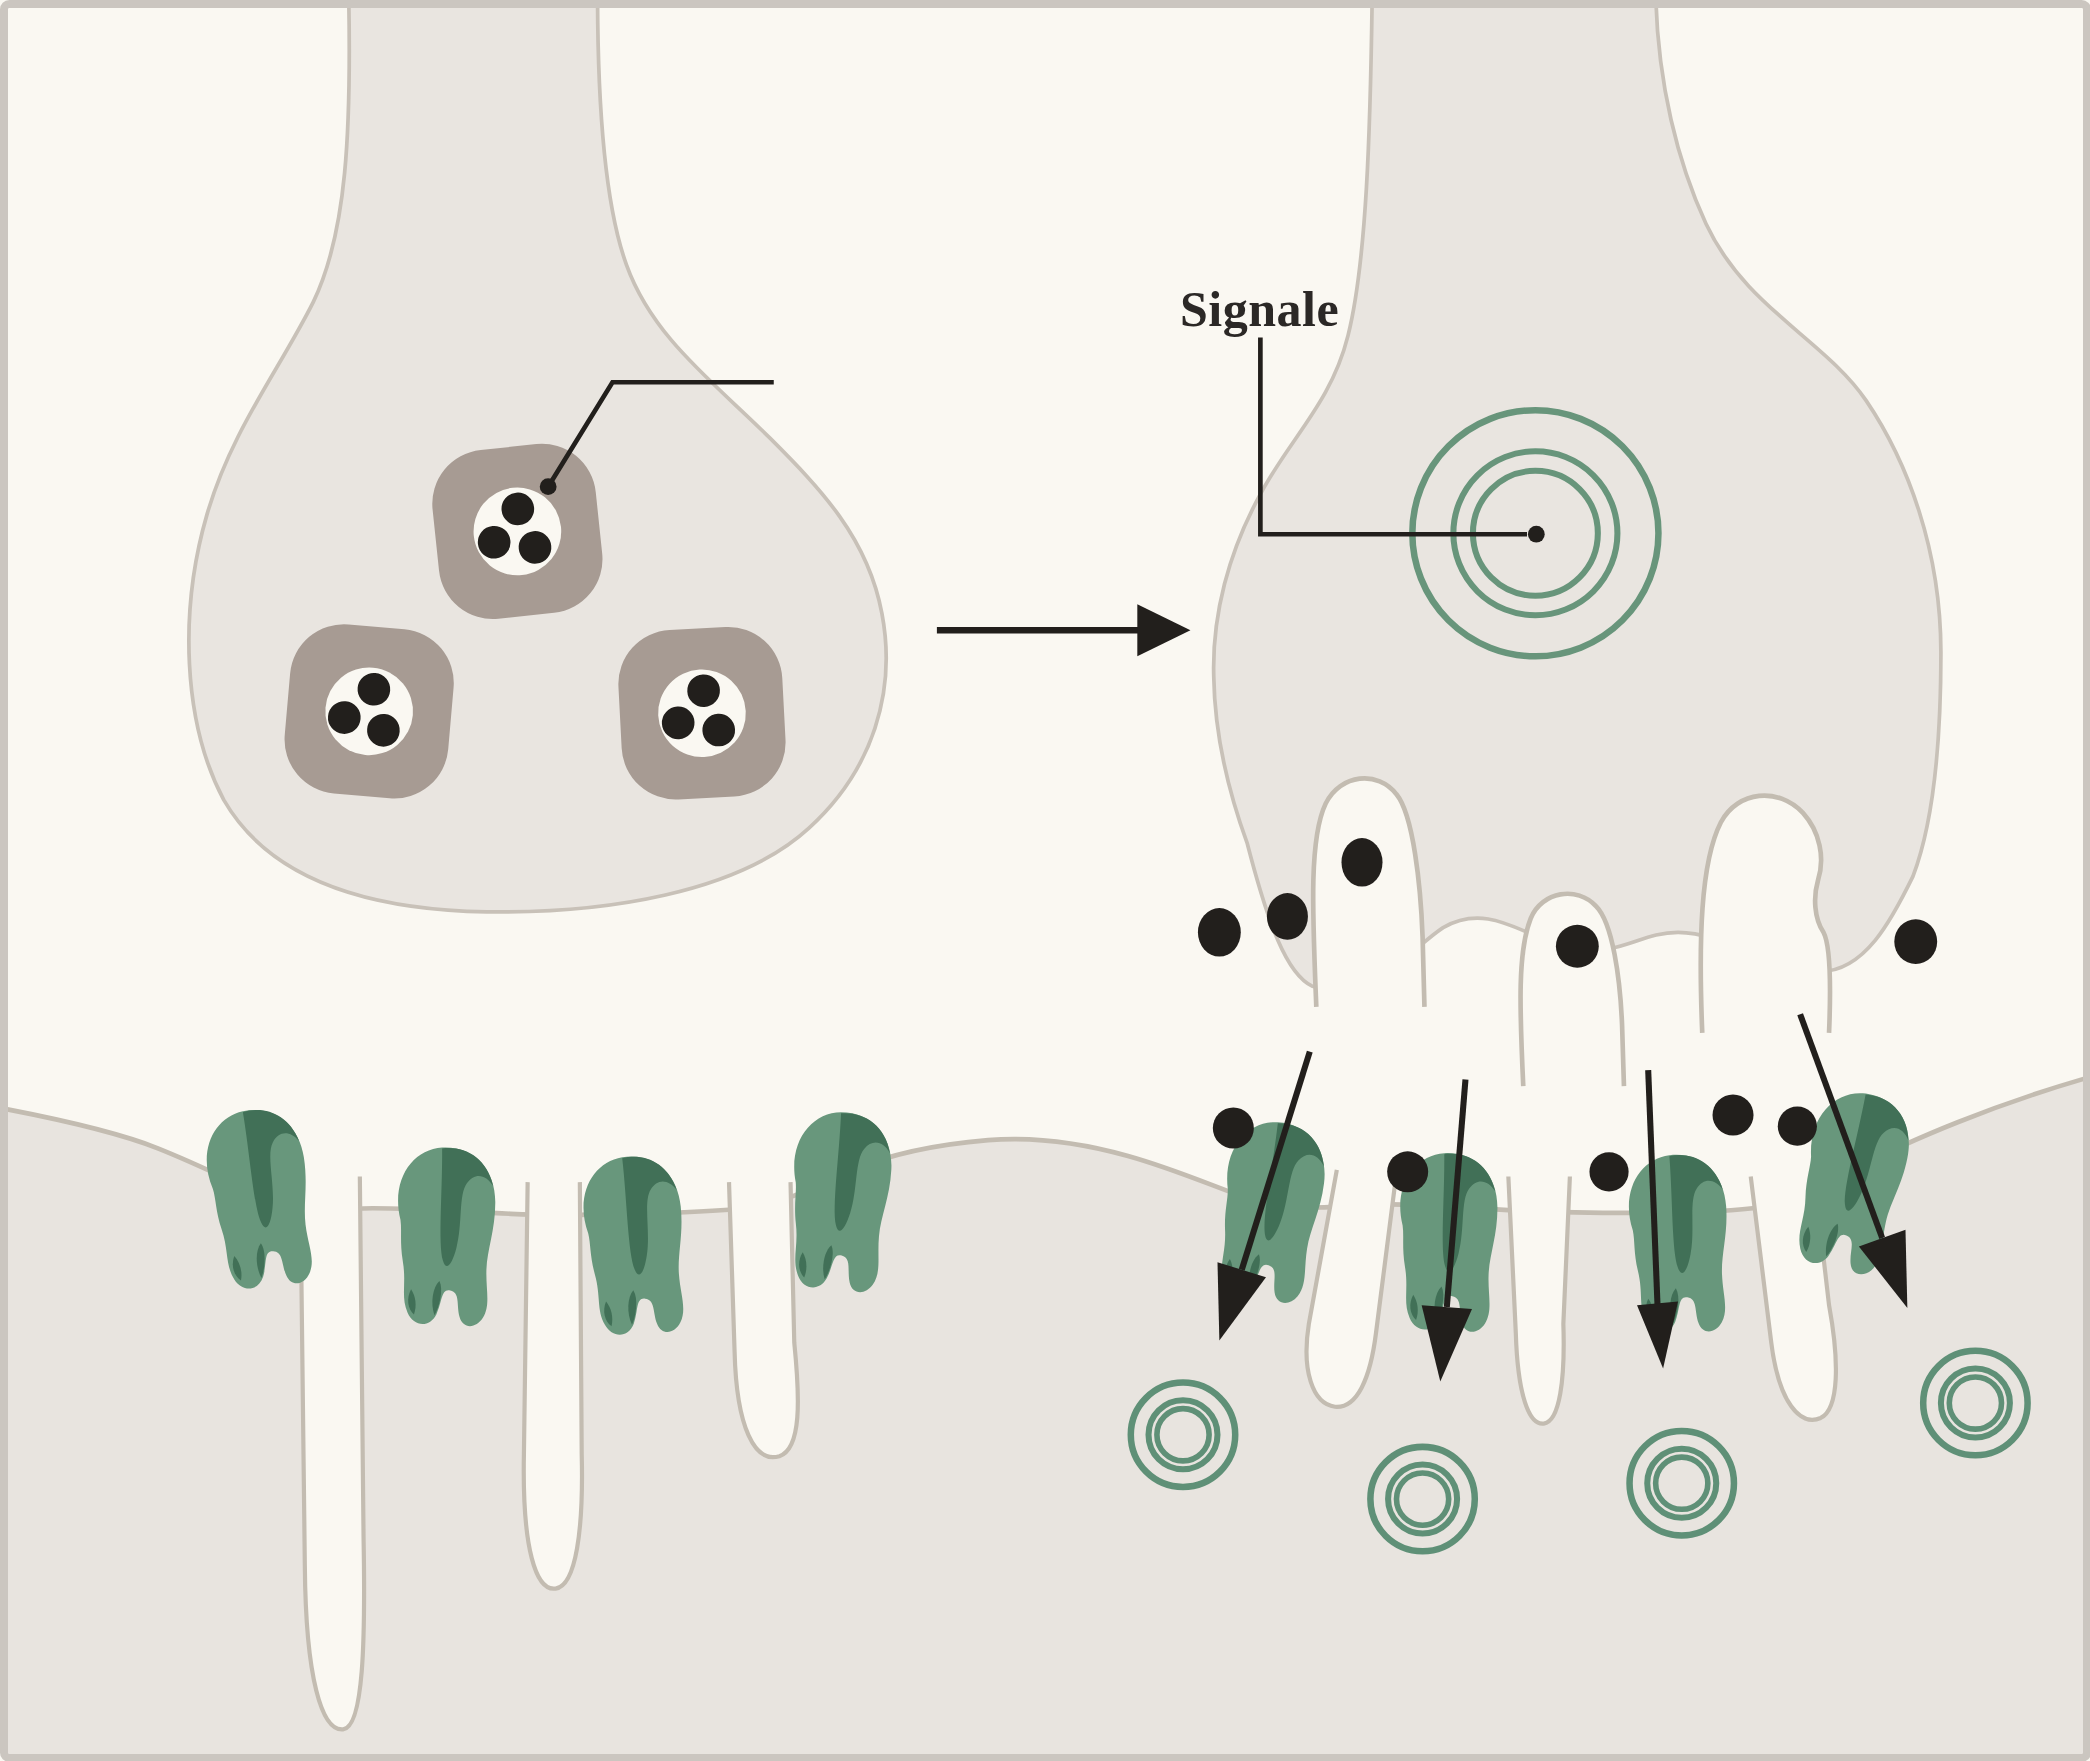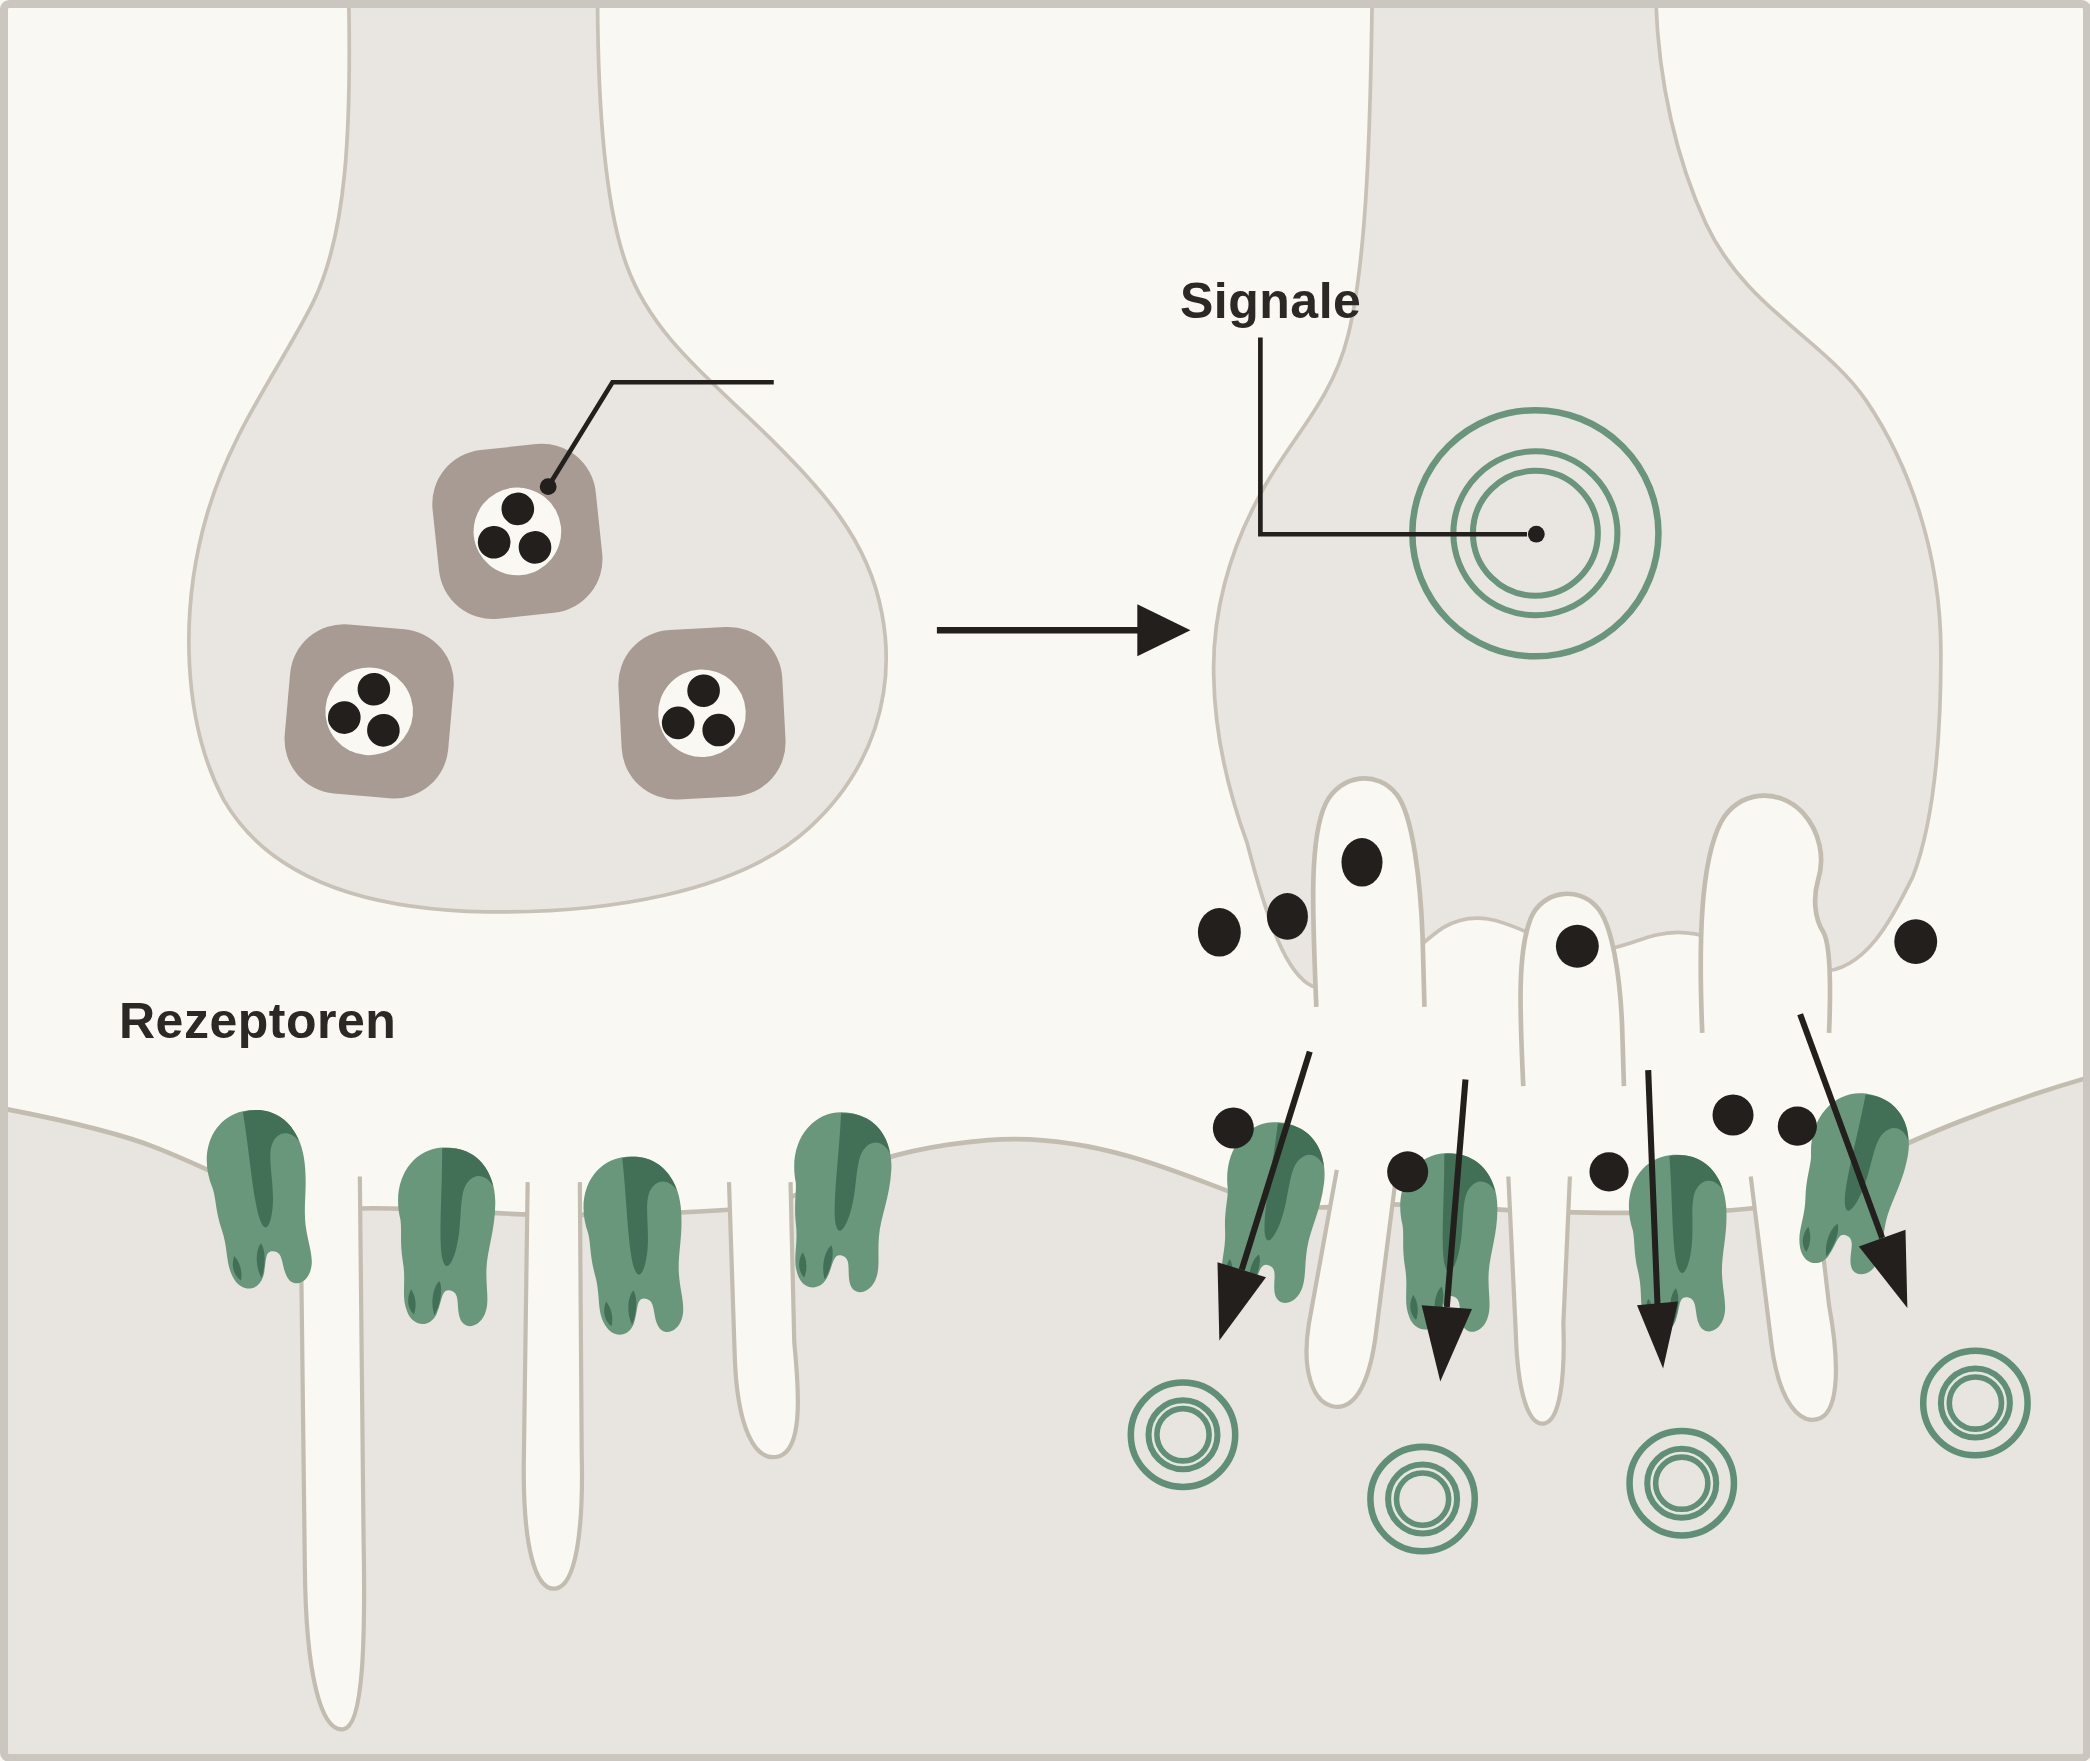--- a/index.html
+++ b/index.html
@@ -10,21 +10,21 @@
     --c-receptor:#68977c; --c-receptor_shade:#417057;
     --c-signal_ring:#68957b; --c-spiral:#5f9077; --c-text:#2b2826;
   }
   *{margin:0;padding:0;box-sizing:border-box;}
   body{background:#888;font-family:"Liberation Sans",sans-serif;}
   .stage{position:relative;width:2091px;height:1762px;background:var(--c-background);overflow:hidden;}
   .stage svg{position:absolute;left:0;top:0;width:100%;height:100%;}
   .frame{position:absolute;left:0;top:0;right:0;bottom:0;border:8.4px solid var(--c-border);border-radius:9.3px;pointer-events:none;z-index:5;}
   .lbl{position:absolute;z-index:4;font-weight:700;font-size:50px;color:var(--c-text);letter-spacing:0.5px;white-space:nowrap;}
   #lbl-botenstoff{left:828px;top:341px;}
-  #lbl-signale{left:1180px;top:272px;}
+  #lbl-signale{left:1180px;top:280px;font-family:Liberation Serif, serif;}
   #lbl-rezeptoren{left:119px;top:992px;}
 </style>
 </head>
 <body>
 
 <div class="stage">
 
 <svg viewBox="0 0 2243 1890">
   <defs>
     <g id="receptor-shape">
@@ -167,17 +167,16 @@
 
   <g>
     <use href="#spiral-shape" transform="translate(1269,1539)"></use>
     <use href="#spiral-shape" transform="translate(1526,1608)"></use>
     <use href="#spiral-shape" transform="translate(1804,1591)"></use>
     <use href="#spiral-shape" transform="translate(2119,1505)"></use>
   </g>
 </svg>
 
 <div class="lbl" id="lbl-signale">Signale</div>
-<div class="lbl" id="lbl-rezeptoren">Rezeptoren</div>
 
 <div class="frame"></div>
 </div>
 
 
 </body></html>

